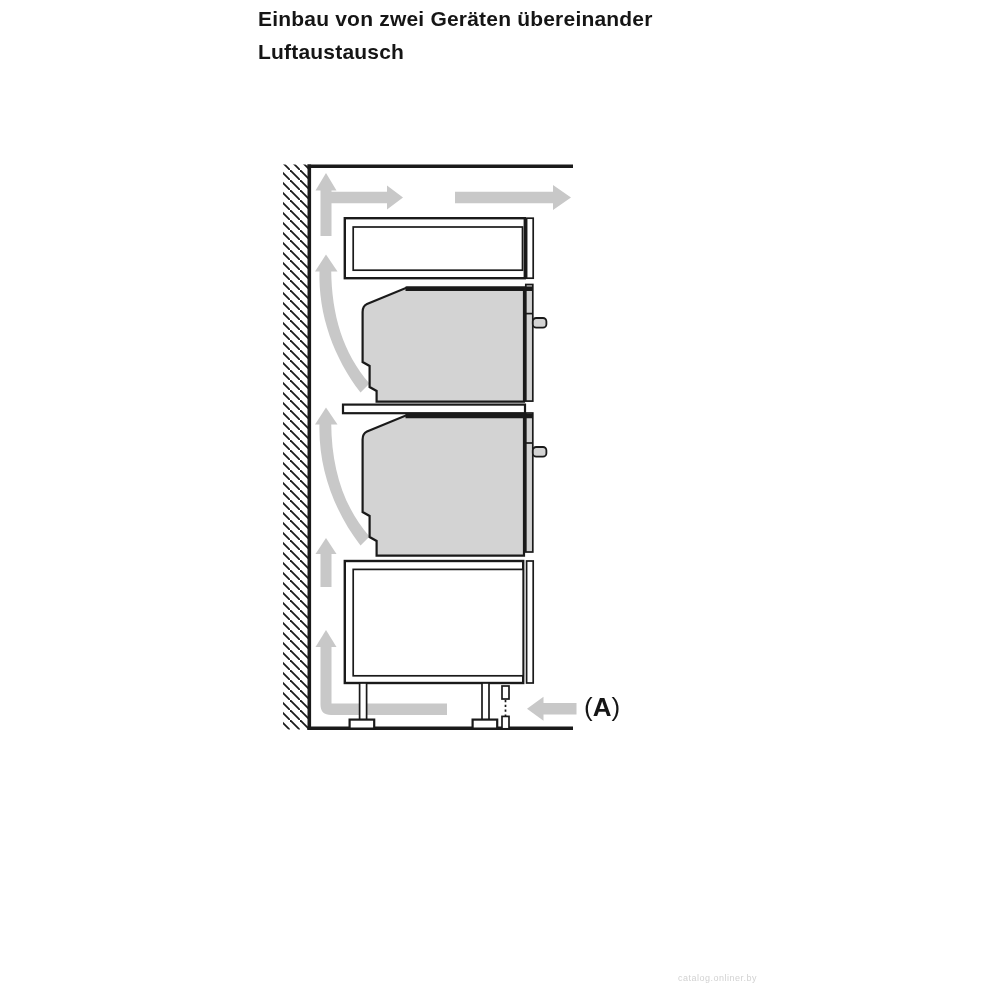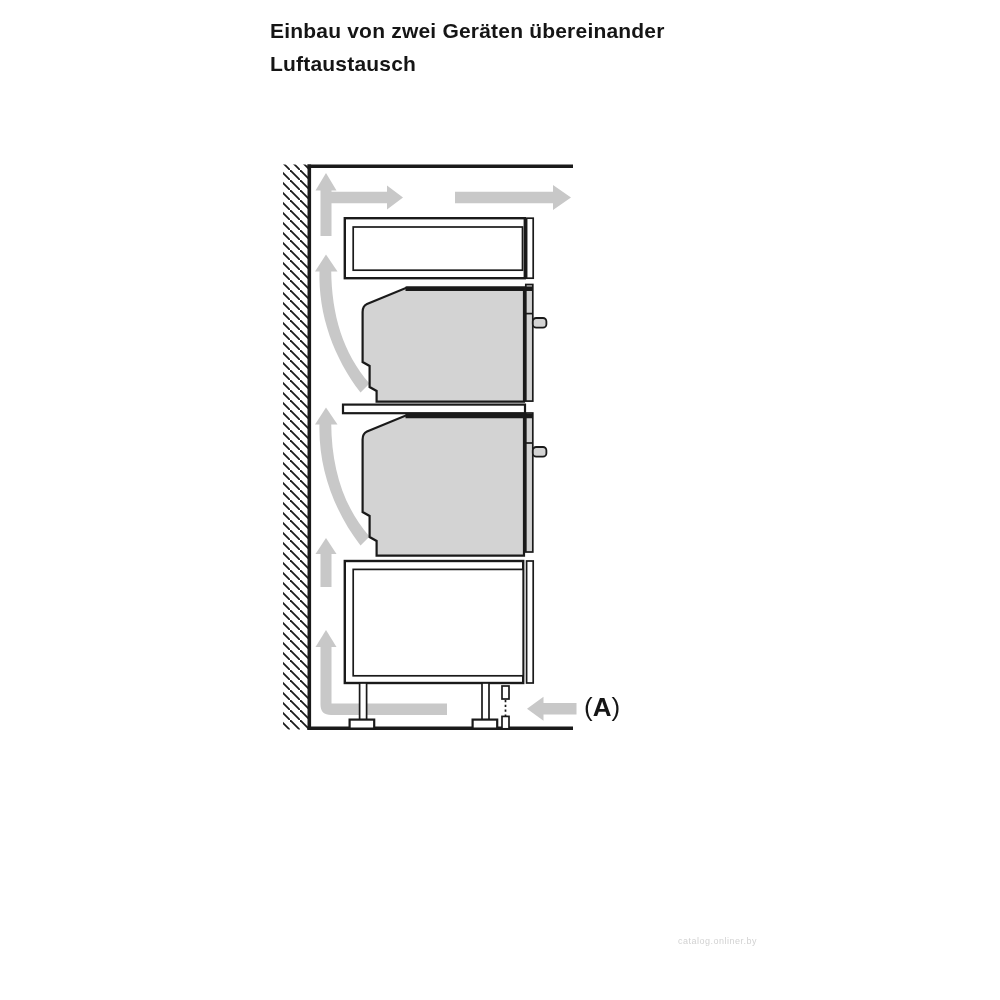--- a/index.html
+++ b/index.html
@@ -4,37 +4,37 @@
 <style>
   :root{
     --line:#1a1a1a;
     --appliance-fill:#d3d3d3;
     --airflow-fill:#c8c8c8;
   }
   html,body{margin:0;padding:0;background:#fff;}
   body{width:1000px;height:1000px;position:relative;overflow:hidden;
        font-family:"Liberation Sans", sans-serif;color:#151515;}
   .page{position:absolute;inset:0;background:#fff;}
-  .heading{position:absolute;left:258px;margin:12px;font-size:21px;font-weight:bold;
+  .heading{position:absolute;left:258px;margin:0;font-size:21px;font-weight:bold;
            letter-spacing:.2px;color:#151515;white-space:nowrap;}
   .heading.title{top:7px;}
   .heading.subtitle{top:40px;}
   svg.diagram{position:absolute;left:0;top:0;}
   .stroke{stroke:var(--line);fill:none;}
   .white{fill:#ffffff;stroke:var(--line);}
   .gray{fill:var(--appliance-fill);stroke:var(--line);}
   .flow{fill:var(--airflow-fill);stroke:none;}
   .label-a{position:absolute;left:584px;top:692px;font-size:26px;color:#151515;
            white-space:nowrap;}
   .label-a .bold{font-weight:bold;}
   .legend{position:absolute;left:258px;top:894px;font-size:21.5px;color:#151515;
           white-space:nowrap;}
   .legend b{font-weight:bold;margin-right:4px;}
   .legend sup{font-size:13px;position:relative;top:-7px;left:1px;}
-  .watermark{position:absolute;left:678px;top:936px;font-size:9px;color:#d2d2d2;
+  .watermark{position:absolute;left:678px;top:973px;font-size:9px;color:#d2d2d2;
              letter-spacing:.5px;}
 </style>
 </head>
 <body>
 
 <div class="page">
 
   <h1 class="heading title">Einbau von zwei Geräten übereinander</h1>
   <h2 class="heading subtitle">Luftaustausch</h2>
 

